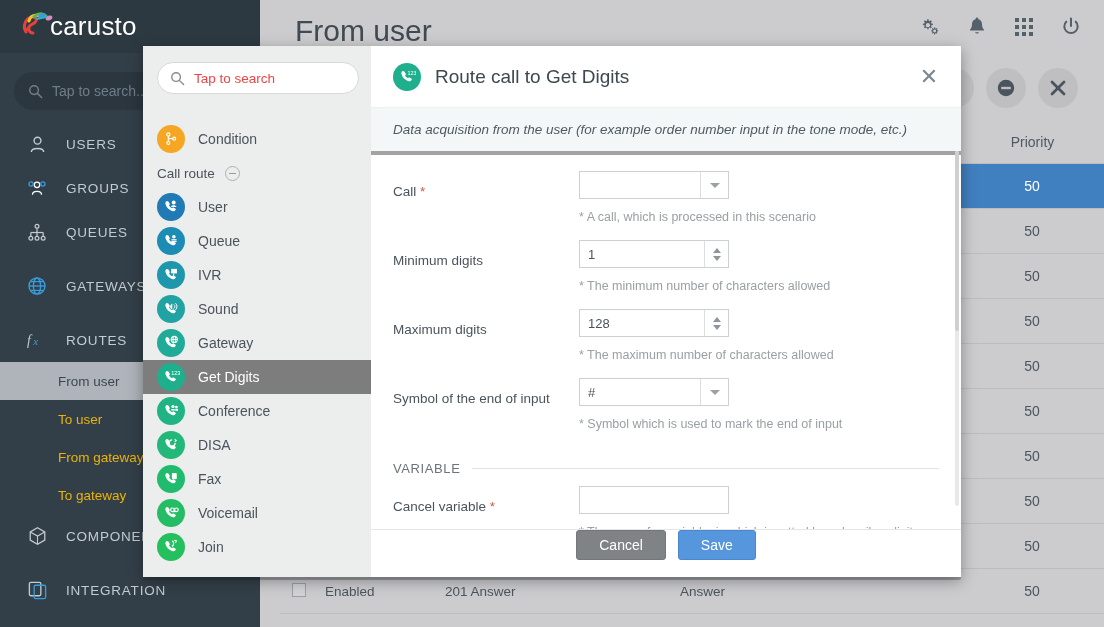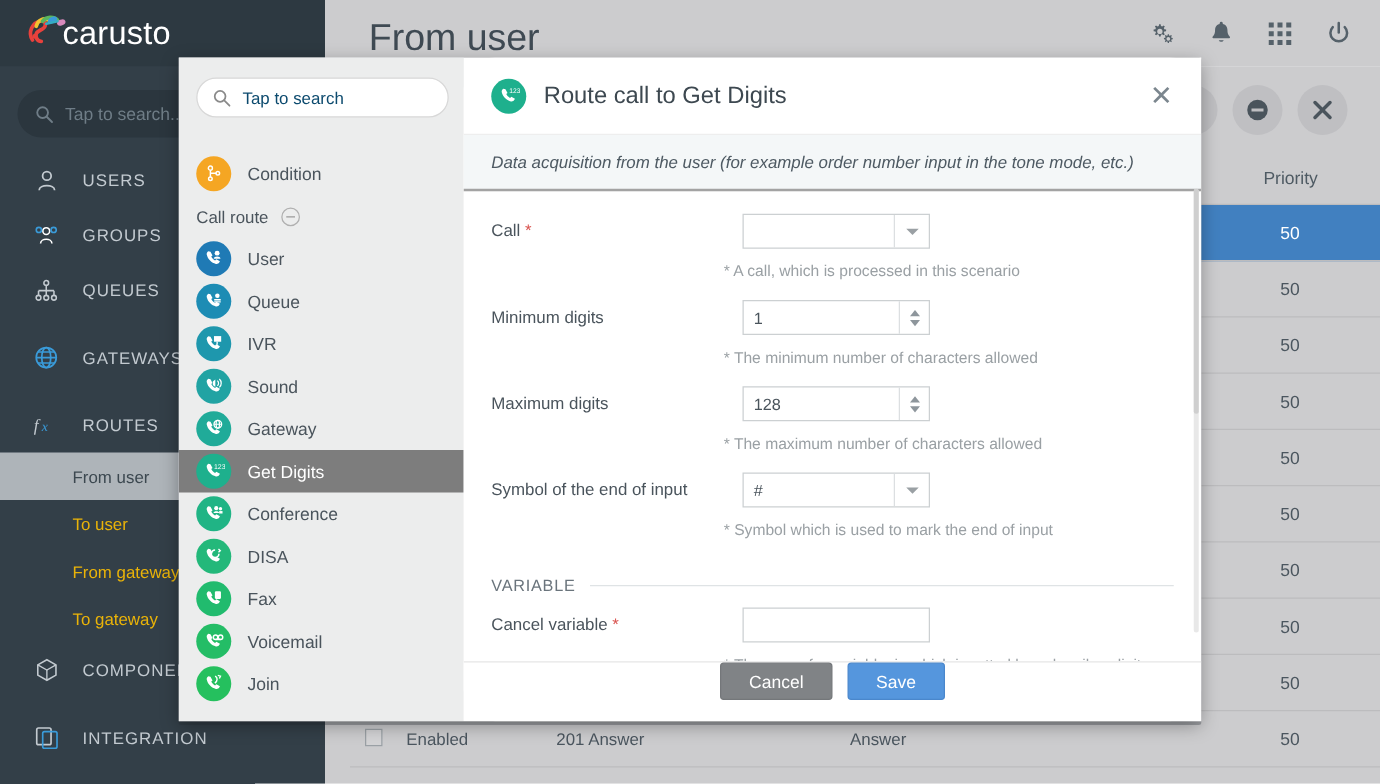--- a/index.html
+++ b/index.html
@@ -119,21 +119,21 @@
   
   .mleft {
     width: 228px; flex: 0 0 228px; background: #eceded; position: relative;
     overflow: hidden;
   }
   .ml-search {
     position: absolute; left: 14px; top: 16px; width: 202px; height: 32px;
     background: #ffffff; border: 1px solid #d8d8d8; border-radius: 16px;
     display: flex; align-items: center; padding-left: 12px; gap: 9px;
   }
-  .ml-search-ph { font-size: 13.5px; color: #0c4a6e; }
+  .ml-search-ph { font-size: 13.5px; color: #ef4444; }
   .ml-list { position: absolute; left: 0; top: 76px; width: 228px; }
   .ml-item {
     height: 34px; display: flex; align-items: center; padding-left: 14px; gap: 13px;
     font-size: 14px; color: #4a545c;
   }
   .ml-item.sel { background: #7d7d7d; color: #ffffff; }
   .ml-group {
     height: 34px; display: flex; align-items: center; padding-left: 14px; gap: 10px;
     font-size: 13.5px; color: #4a545c;
   }
@@ -151,28 +151,28 @@
     height: 62px; display: flex; align-items: center; padding-left: 22px; gap: 14px;
     border-bottom: 1px solid #eeeeee;
   }
   .mhead-title { font-size: 19px; color: #3d4850; font-weight: 400; }
   .mclose {
     position: absolute; right: 20px; top: 19px; width: 24px; height: 24px;
     display: flex; align-items: center; justify-content: center;
     font-size: 22px; color: #7b868e; line-height: 1; cursor: pointer;
   }
   .mdesc {
-    background: #f4f7f8; border-bottom: 2px solid #a3a3a3;
+    background: #f4f7f8; border-bottom: 4px solid #a3a3a3;
     padding: 14px 22px; font-size: 13.5px; color: #4e5a63; font-style: italic;
   }
   .mbody {
     position: absolute; left: 0; right: 0; top: 101px; bottom: 48px;
     overflow: hidden; padding-top: 24px;
   }
-  .frow { display: flex; align-items: flex-start; padding: 0 22px; margin-bottom: 6px; gap: 15px; }
+  .frow { display: flex; align-items: flex-end; padding: 0 22px; margin-bottom: 6px; }
   .flabel {
     width: 186px; flex: 0 0 186px; font-size: 13.5px; color: #4a545c;
     padding-top: 6px;
   }
   .flabel .req { color: #d9534f; }
   .fctrl { flex: 0 0 auto; }
   .sel-box, .txt-box, .num-box {
     width: 150px; height: 28px; border: 1px solid #ccd0d2; background: #ffffff;
     font-size: 13px; color: #4a545c; display: flex; align-items: center;
     padding-left: 8px; position: relative;

